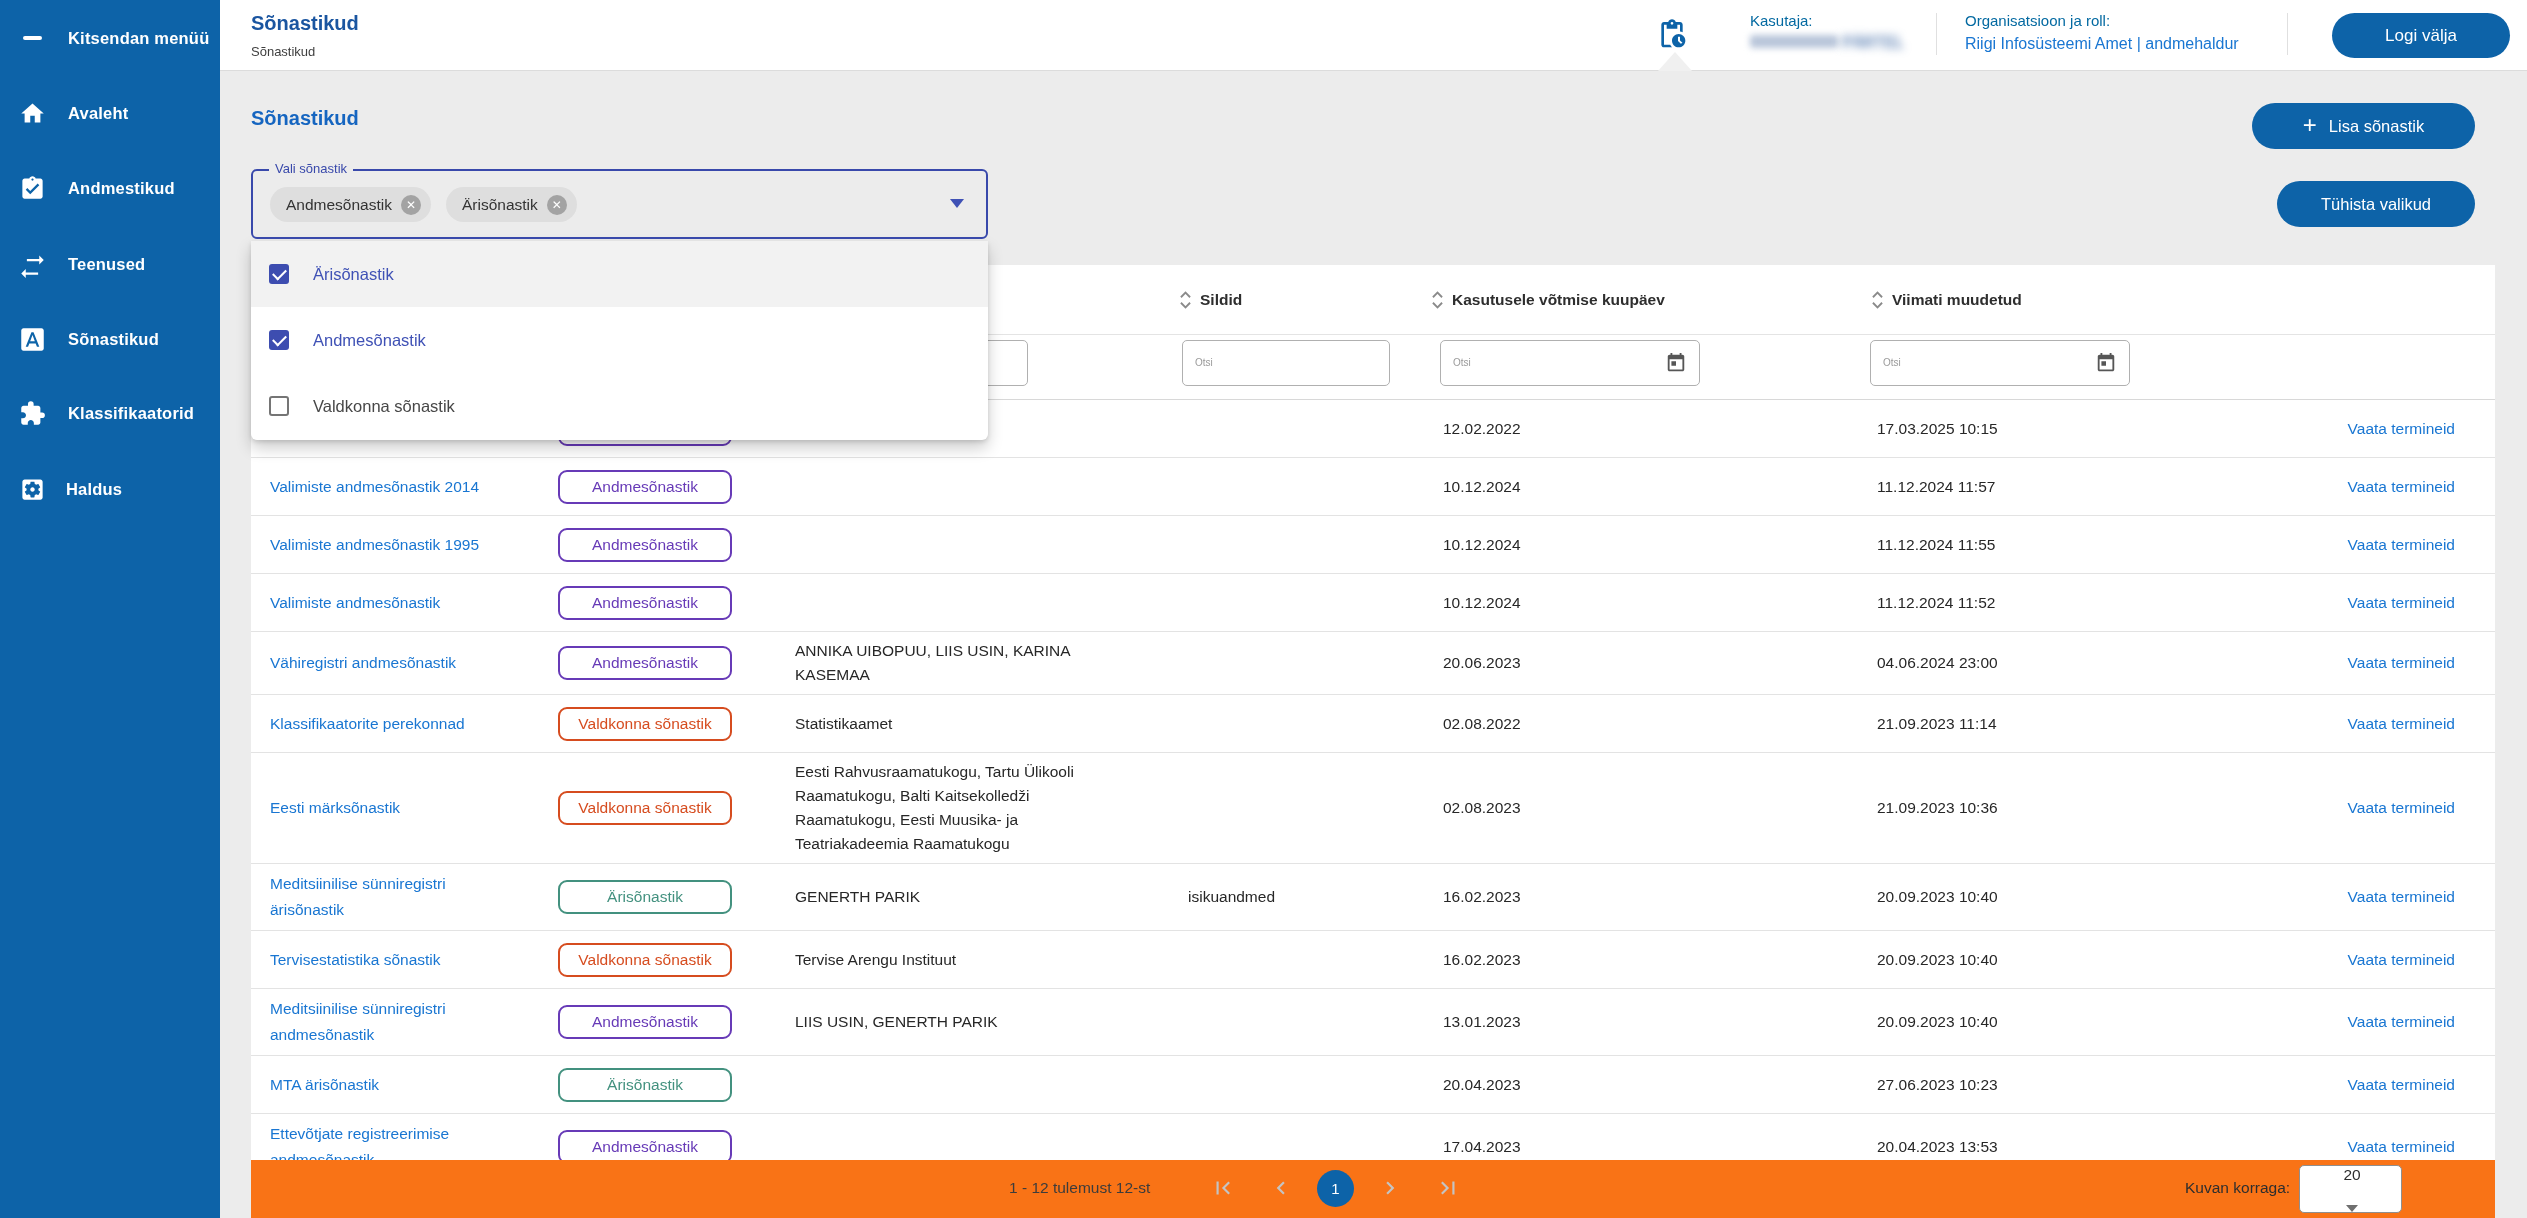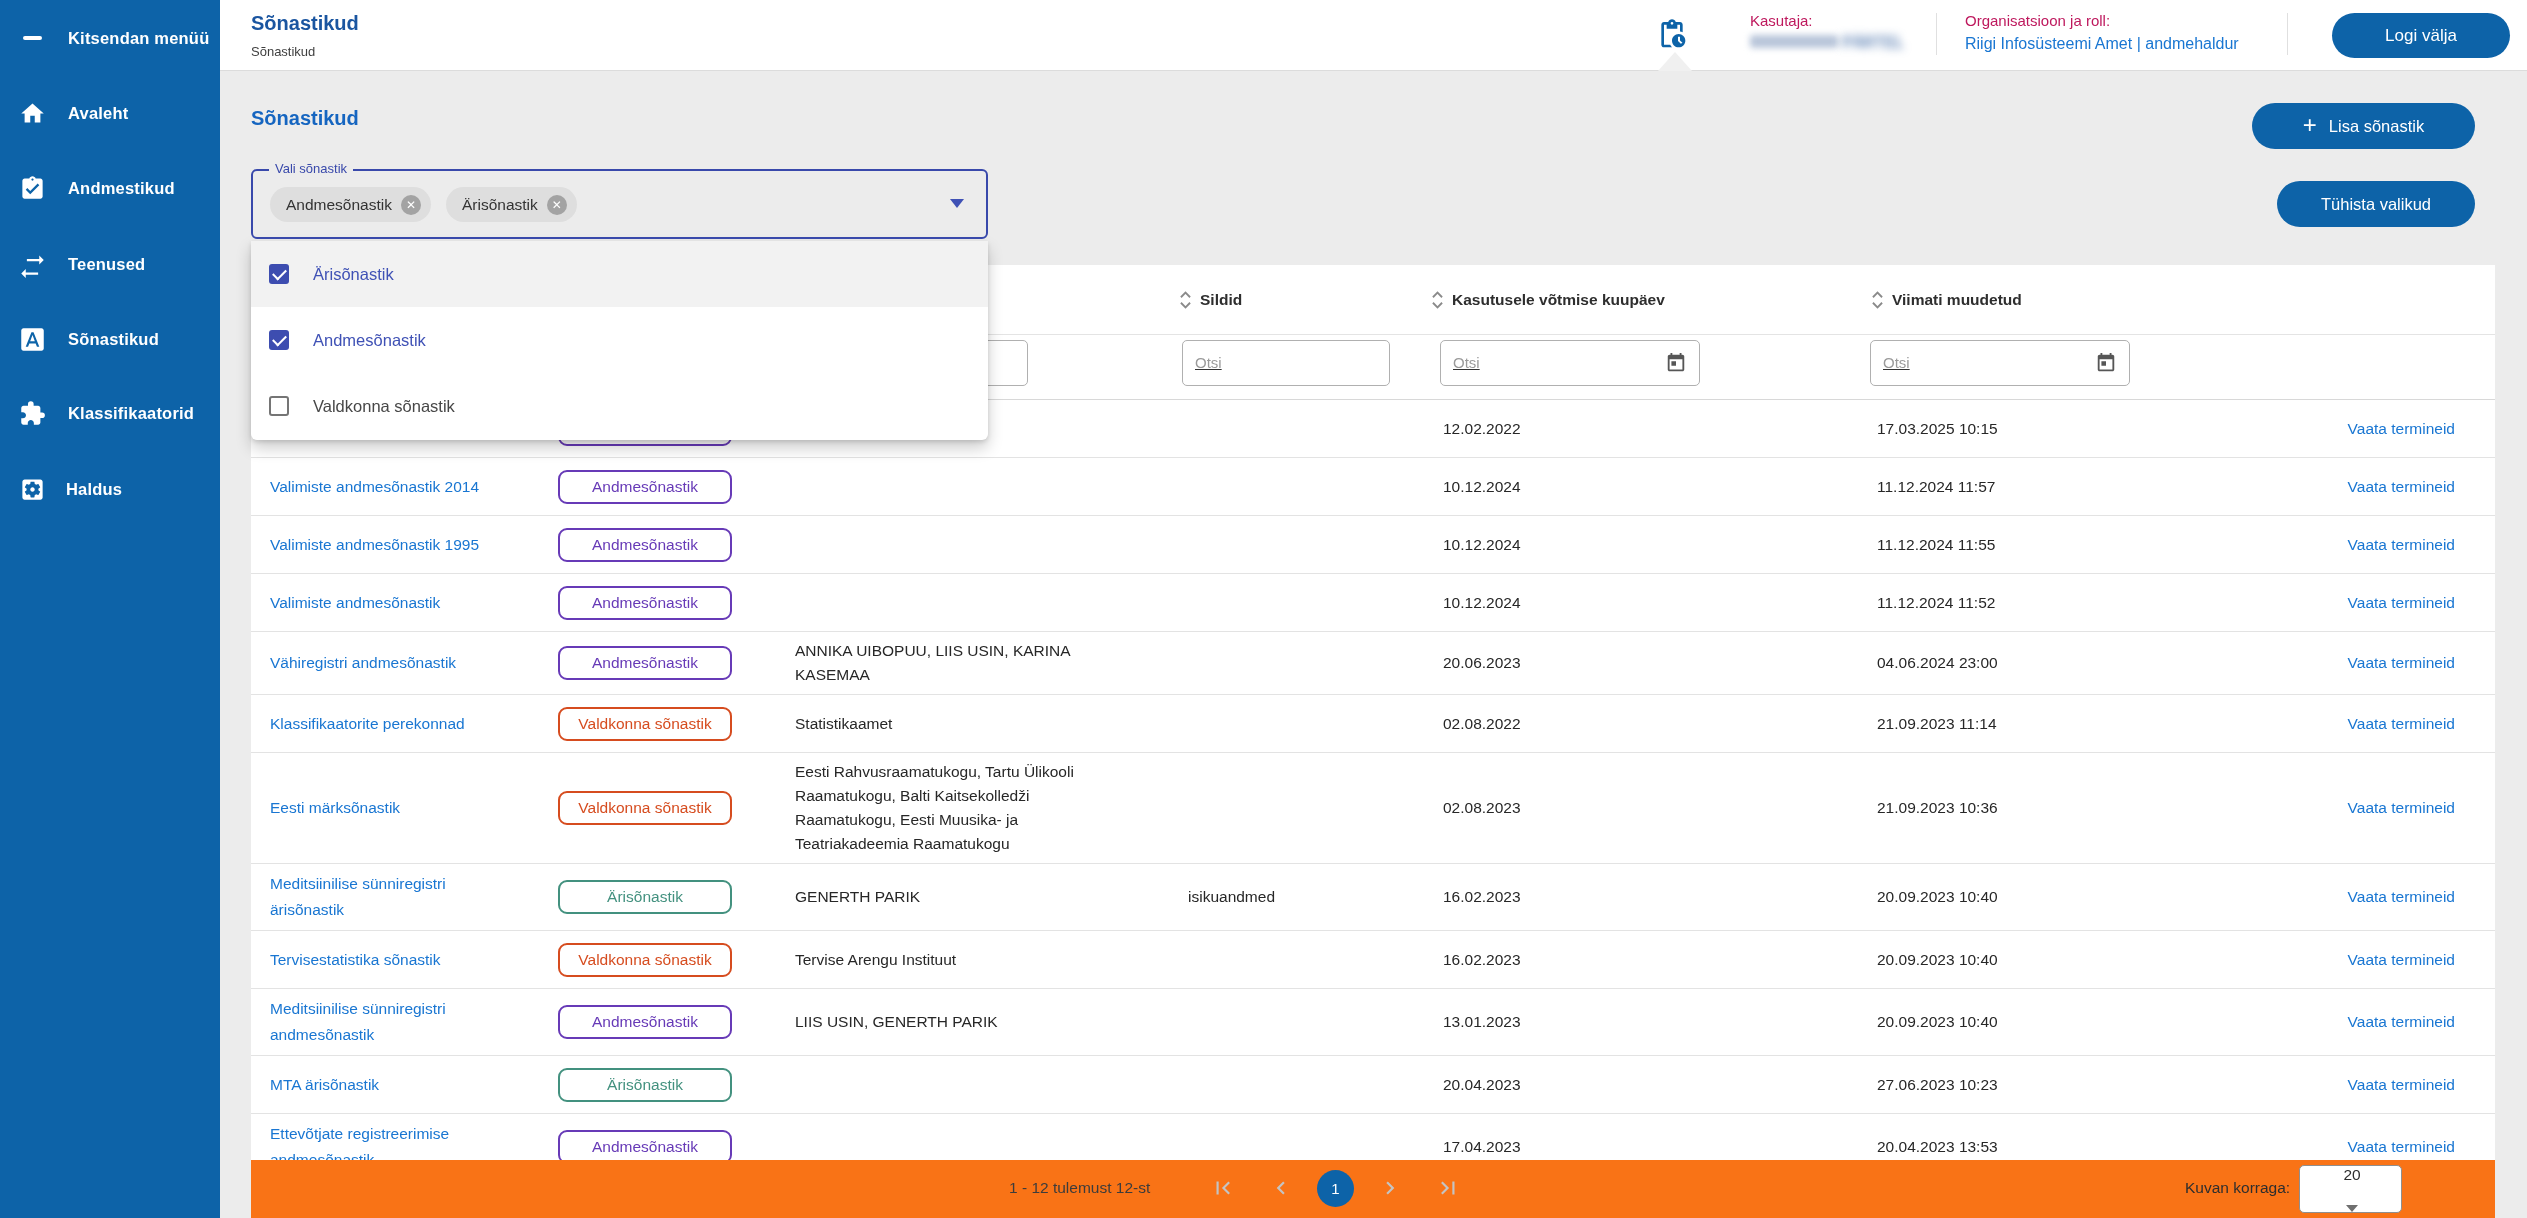--- a/index.html
+++ b/index.html
@@ -16,21 +16,21 @@
   .side-item .icn svg { width:27px; height:27px; fill:#ffffff; }
   .side-item .lbl { color:#ffffff; font-size:16.5px; font-weight:600; letter-spacing:.2px; white-space:nowrap; }
   .collapse-bar { width:19px; height:3.5px; background:#fff; border-radius:2px; }
   
   .topbar { position:absolute; left:220px; top:0; width:2307px; height:71px; background:#ffffff; border-bottom:1px solid #dcdcdc; z-index:70; }
   .tb-title { position:absolute; left:31px; top:12px; font-size:20px; font-weight:600; color:#1a55a0; }
   .tb-crumb { position:absolute; left:31px; top:44px; font-size:13px; color:#3f3f3f; }
   .tb-clip { position:absolute; left:1434px; top:17px; width:36px; height:36px; border:none; background:transparent; cursor:pointer; }
   .tb-clip svg { width:32px; height:32px; fill:#0d63a8; }
   .tb-arrow { position:absolute; left:1438px; top:52px; width:0; height:0; border-left:17px solid transparent; border-right:17px solid transparent; border-bottom:19px solid #f0f0f0; }
-  .tb-label { font-size:15px; color:#be185d; }
+  .tb-label { font-size:15px; color:#0369a1; }
   .tb-user { position:absolute; left:1530px; top:12px; }
   .tb-user .redacted { display:inline-block; margin-top:5px; font-size:16px; color:#1c4f96; filter: blur(4px); }
   .redact-bar { display:inline-block; width:88px; height:13px; margin-right:4px; background:#b9c6da; filter: blur(3px); border-radius:3px; }
   .tb-divider { position:absolute; top:13px; width:1px; height:42px; background:#e0e0e0; }
   .tb-org { position:absolute; left:1745px; top:12px; }
   .tb-org a { display:inline-block; margin-top:6px; font-size:16px; color:#1976d2; text-decoration:none; cursor:pointer; }
   .logout-btn { position:absolute; left:2112px; top:13px; width:178px; height:45px; border:none; border-radius:23px; background:#0d63a8; color:#fff; font-size:17px; font-family:inherit; cursor:pointer; }
   
   .page-title { position:absolute; left:251px; top:107px; font-size:20px; font-weight:600; color:#1565c0; z-index:20; }
   .select-field { position:absolute; left:251px; top:169px; width:737px; height:70px; border:2px solid #3949ab; border-radius:6px; z-index:61; cursor:pointer; }
@@ -61,21 +61,21 @@
   
   .card { position:absolute; left:251px; top:265px; width:2244px; height:953px; background:#fff; z-index:10; }
   .grid-row { display:grid; grid-template-columns:269px 250px 390px 260px 440px 310px 325px; align-items:center; }
   .thead { height:70px; border-bottom:1px solid #e4e4e4; }
   .th { display:flex; align-items:center; gap:7px; font-size:15.5px; font-weight:bold; color:#2e2e2e; }
   .th.c4 { padding-left:18px; } .th.c5, .th.c6 { padding-left:10px; }
   .sort-ic { width:15px; height:22px; }
   .sort-ic path { stroke:#8a8a8a; stroke-width:2; fill:none; }
   .tfilters { height:65px; border-bottom:1px solid #d8d8d8; position:relative; }
   .f-input { height:46px; background:#fff; border:1px solid #b0b0b0; border-radius:5px; display:flex; align-items:center; padding:0 12px; gap:8px; }
-  .f-input input { border:none; outline:none; width:100%; font-size:15px; font-family:inherit; color:#333; background:transparent;text-decoration:underline; }
+  .f-input input { border:none; outline:none; width:100%; font-size:10px; font-family:inherit; color:#333; background:transparent; }
   .f-input input::placeholder { color:#9a9a9a; }
   .f-input svg { width:22px; height:22px; fill:#565656; flex:0 0 22px; }
   .fc3 { margin-left:25px; width:233px; }
   .fc4 { margin-left:22px; width:208px; }
   .fc5 { margin-left:20px; width:260px; }
   .fc6 { margin-left:10px; width:260px; }
   .t-row { min-height:58px; border-bottom:1px solid #e3e3e3; padding:7px 0; }
   .cell-name { padding-left:19px; padding-right:26px; }
   .cell-name a { color:#1976d2; font-size:15.5px; line-height:26px; text-decoration:none; cursor:pointer; }
   .cell-badge { display:flex; justify-content:center; }

